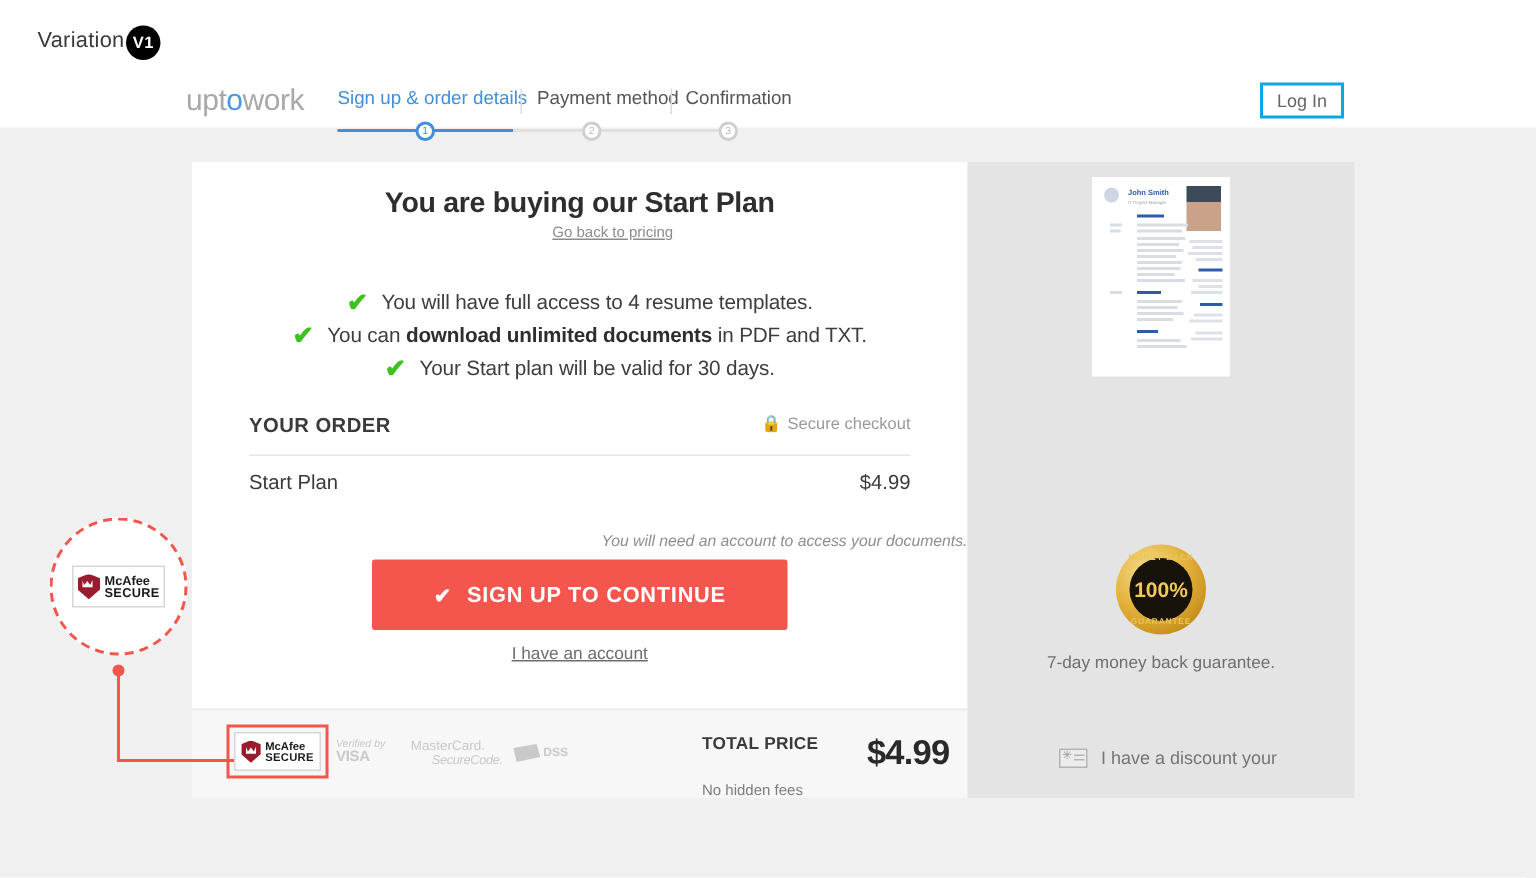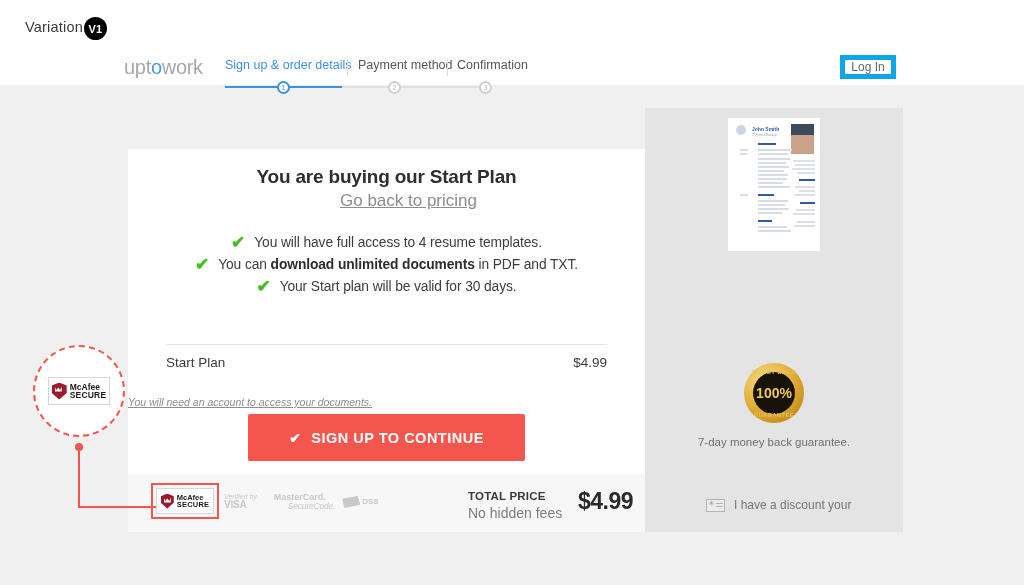--- a/index.html
+++ b/index.html
@@ -60,37 +60,36 @@
     position: absolute; top: 81px; width: 13px; height: 13px; border-radius: 50%;
     background: #fff; border: 2px solid #cfcfcf; color: #bbb;
     font-size: 7px; line-height: 9px; text-align: center;
   }
   .dot-1 { left: 277px; border-color: #3f8fdd; color: #3f8fdd; }
   .dot-2 { left: 388px; }
   .dot-3 { left: 479px; }
 
   .login-btn {
     position: absolute; left: 840px; top: 55px; width: 56px; height: 24px;
-    border: 5px solid #0ea5e9; background: #fff; cursor: pointer;
+    border: 2px solid #0ea5e9; background: #fff; cursor: pointer;
     font-size: 12px; color: #666; font-family: inherit;
   }
 
   
   .card {
     position: absolute; left: 128px; top: 108px; width: 517px; height: 364px;
     background: #fff;
-    margin-top: 41px;
   }
   .card-title {
     position: absolute; left: 0; top: 17px; width: 517px; text-align: center;
     font-size: 19px; font-weight: bold; color: #2e2e2e; letter-spacing: -.2px;
   }
   .card-sub {
     position: absolute; left: 0; top: 42px; width: 517px; text-align: center;
-    font-size: 17px; color: #8c8c8c; text-decoration: underline; cursor: pointer; padding-left: 44px;
+    font-size: 10px; color: #8c8c8c; text-decoration: underline; cursor: pointer; padding-left: 44px;
   }
   .benefits { position: absolute; left: 0; top: 82px; width: 517px; }
   .benefit {
     display: flex; align-items: center; justify-content: center;
     font-size: 13.8px; color: #3d3d3d; height: 22px; letter-spacing: -.1px;
   }
   .benefit .tick {
     color: #3fc11f; font-size: 17px; font-weight: bold; margin-right: 9px;
     line-height: 1;
   }
@@ -109,22 +108,22 @@
   .order-rule {
     position: absolute; left: 38px; top: 195px; width: 441px; height: 1px; background: #e6e6e6;
   }
   .order-row {
     position: absolute; left: 38px; top: 206px; width: 441px; height: 26px;
   }
   .order-row .n { float: left; font-size: 13.5px; color: #3a3a3a; }
   .order-row .p { float: right; font-size: 13.5px; color: #3a3a3a; }
 
   .account-note {
-    position: absolute; left: 0; top: 247px; width: 517px; text-align: left;
-    font-size: 10.5px; color: #8e8e8e; font-style: italic; text-decoration: underline;
+    position: absolute; left: 0; top: 247px; width: 517px; text-align: right;
+    font-size: 10.5px; color: #8e8e8e; font-style: italic;
   }
   .cta {
     position: absolute; left: 120px; top: 265px; width: 277px; height: 47px;
     background: #f4564e; border: 0; border-radius: 2px; cursor: pointer;
     color: #fff; font-size: 14.5px; font-weight: bold; letter-spacing: .5px;
     font-family: inherit;
     display: flex; align-items: center; justify-content: center;
   }
   .cta .tick { margin-right: 10px; font-size: 14px; }
   .have-account {
@@ -156,34 +155,34 @@
     background:#fff; clip-path: polygon(0 0, 22% 70%, 50% 18%, 78% 70%, 100% 0, 100% 100%, 0 100%);
   }
   .mc-txt { line-height: 1; }
   .mc-txt .a { font-size: 7.5px; font-weight: bold; color: #1a1a1a; display: block; }
   .mc-txt .b { font-size: 7.5px; font-weight: bold; color: #1a1a1a; display: block; letter-spacing: .2px; }
 
   .paybadges { position: absolute; left: 96px; top: 15px; height: 26px; display: flex; align-items: center; gap: 7px; }
   .pb { color: #c9c9c9; line-height: 1.08; }
   .pb .l1 { font-size: 7px; font-style: italic; display: block; }
   .pb .l2 { font-size: 10px; font-weight: bold; display: block; letter-spacing: -.2px; }
-  .pb.mc .l1 { font-size: 9px; font-weight: bold; font-style: normal; padding-left: 10px; }
+  .pb.mc .l1 { font-size: 9px; font-weight: normal; font-style: normal; padding-left: 10px; }
   .pb.mc .l2 { font-size: 8.5px; font-weight: normal; font-style: italic; margin-left: 24px; }
   .pb.pci { display: flex; align-items: center; gap: 2px; }
   .pb.pci .card-g {
     width: 18px; height: 12px; background: #c9c9c9;
     clip-path: polygon(0 22%, 86% 0, 100% 72%, 12% 100%);
   }
   .pb.pci .t { font-size: 8px; font-weight: bold; color: #c9c9c9; }
 
   .total-lbl {
     position: absolute; left: 340px; top: 16px; text-align: left;
   }
   .total-lbl .a { font-size: 11.5px; font-weight: bold; color: #3a3a3a; letter-spacing: .2px; display:block; }
-  .total-lbl .b { font-size: 14px; color: #7d7d7d; display:block; margin-top: 3px; }
+  .total-lbl .b { font-size: 10px; color: #7d7d7d; display:block; margin-top: 20px; }
   .total-val {
     position: absolute; left: 430px; top: 14px; width: 75px; text-align: right;
     font-size: 23px; font-weight: bold; color: #2a2a2a; letter-spacing: -.5px;
   }
 
   
   .side {
     position: absolute; left: 645px; top: 108px; width: 258px; height: 424px;
     background: #e4e4e4;
   }
@@ -305,33 +304,38 @@
       <div class="benefit">
         <span class="tick">✔</span>
         <span><span>You can </span><b>download unlimited documents</b><span> in PDF and TXT.</span></span>
       </div>
       <div class="benefit">
         <span class="tick">✔</span>
         <span><span>Your Start plan will be valid for 30 days.</span></span>
       </div>
     </div>
 
+    <div class="order-head">
+      <span class="t">YOUR ORDER</span>
+      <span class="s"><span class="lock">🔒</span><span>Secure checkout</span></span>
+    </div>
     <div class="order-rule"></div>
     <div class="order-row">
       <span class="n">Start Plan</span>
       <span class="p">$4.99</span>
     </div>
 
     <div class="account-note">You will need an account to access your documents.</div>
 
     <button class="cta">
       <span class="tick">✔</span>
       <span>SIGN UP TO CONTINUE</span>
     </button>
 
+    <div class="have-account">I have an account</div>
   </div>
 
   <div class="footer">
     <div class="mcafee">
       <div class="shield"></div>
       <div class="mc-txt">
         <span class="a">McAfee</span>
         <span class="b">SECURE</span>
       </div>
     </div>

